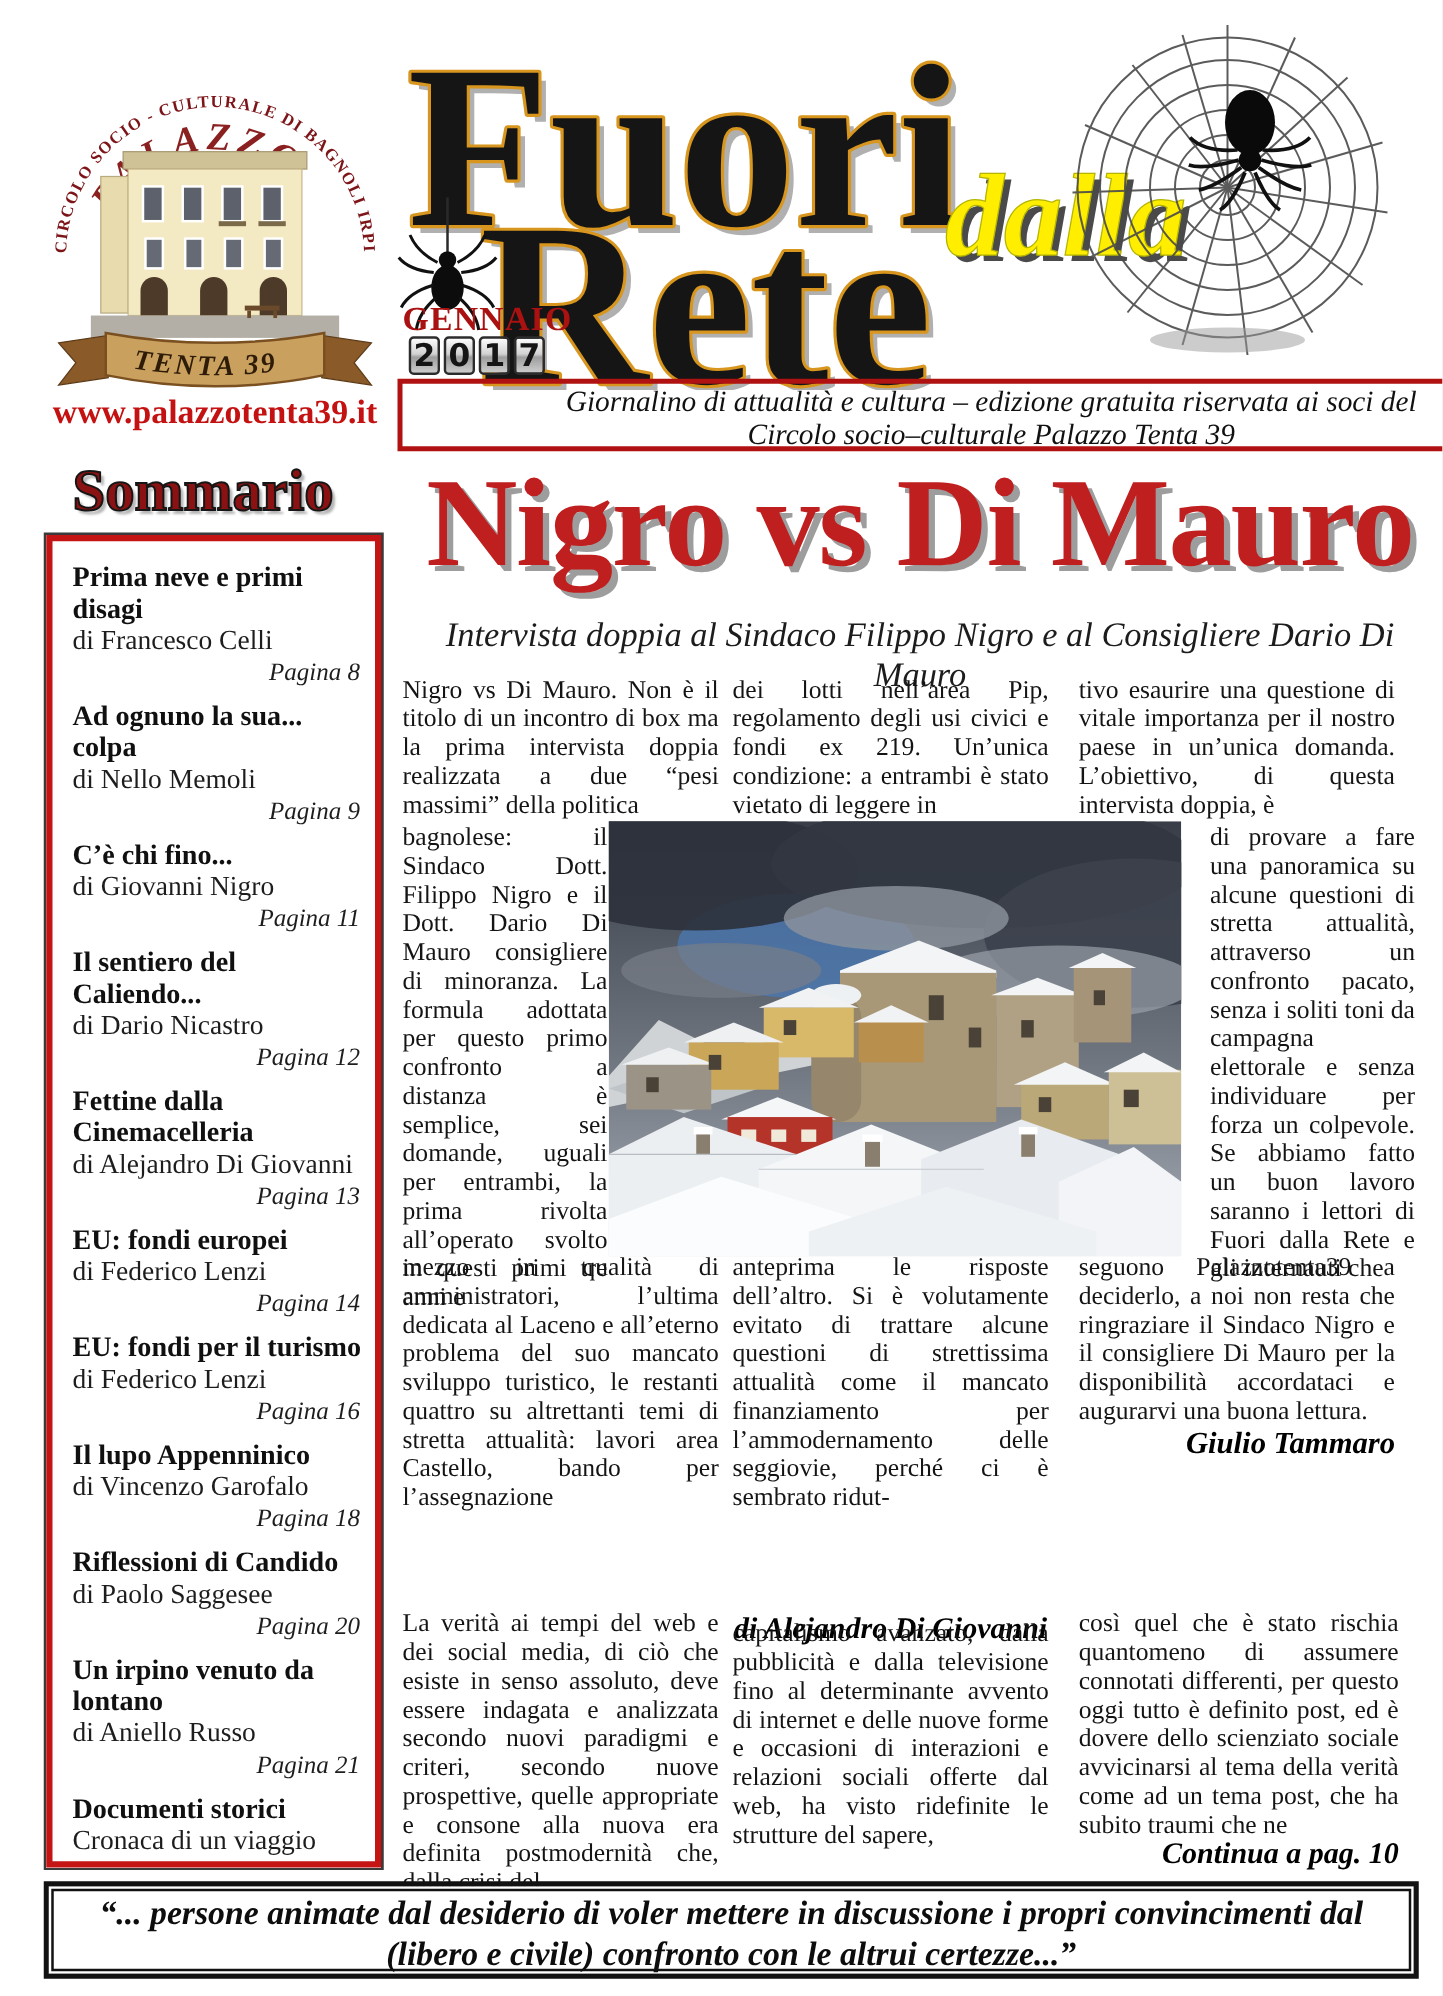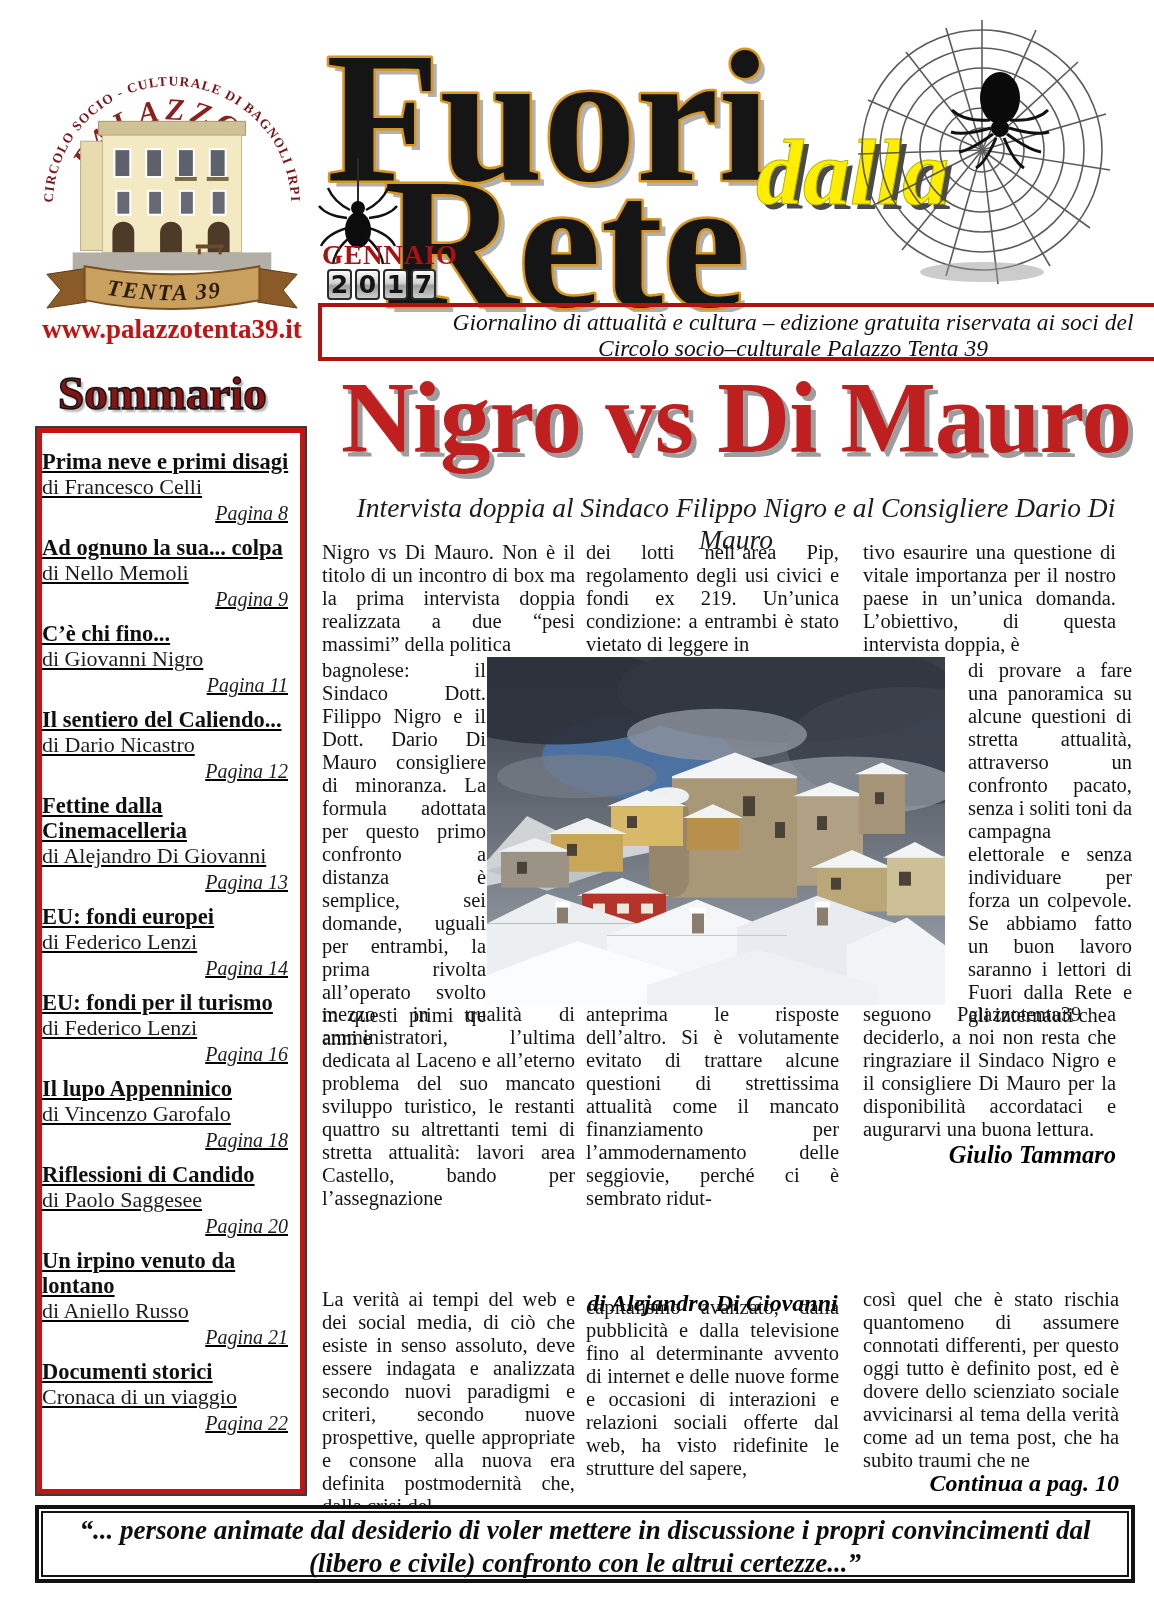--- a/index.html
+++ b/index.html
@@ -19,21 +19,21 @@
          background:linear-gradient(#fbfbfb 0%,#d2d2d2 45%,#9e9e9e 55%,#cccccc 100%);
          font-family:"DejaVu Sans",sans-serif;font-size:25px;font-weight:bold;text-align:center;
          line-height:27px;color:#151515;}
   .tagline-box{left:318px;top:303px;width:950px;height:58px;box-sizing:border-box;border:4px solid #b01212;
          text-align:center;font-style:italic;font-size:23.5px;line-height:26px;padding-top:2px;color:#111;}
 
   
   .sommario-title{left:58px;top:366px;font-size:47px;font-weight:bold;color:#8b1212;
         -webkit-text-stroke:1.6px #161616;text-shadow:3px 3px 2px #b5b5b5;}
   .sommario-box{left:37px;top:428px;width:268px;height:1066px;box-sizing:border-box;
-        border:5px solid #c41414;box-shadow:0 0 0 2px #3a3a3a;padding:16px 8px 0 0;overflow:hidden;text-decoration:underline;}
+        border:5px solid #c41414;box-shadow:0 0 0 2px #3a3a3a;padding:16px 8px 0 16px;overflow:hidden;}
   .som-item{margin-bottom:10px;}
   .som-title{font-weight:bold;font-size:22.5px;line-height:25px;color:#101010;}
   .som-author{font-size:22px;line-height:25px;color:#1d1d1d;}
   .som-page{font-size:20px;font-style:italic;text-align:right;padding-right:4px;margin-top:3px;color:#1d1d1d;}
 
   
   .headline1{left:318px;top:360px;width:836px;text-align:center;font-size:101px;font-weight:bold;
         color:#bf1f1f;text-shadow:5px 5px 0 #9d9d9d;white-space:nowrap;letter-spacing:-1px;}
   .subhead1{left:318px;top:492px;width:836px;text-align:center;font-style:italic;font-size:27.5px;color:#1c1c1c;}
   .body-text{font-size:20.5px;line-height:23px;text-align:justify;color:#141414;}

